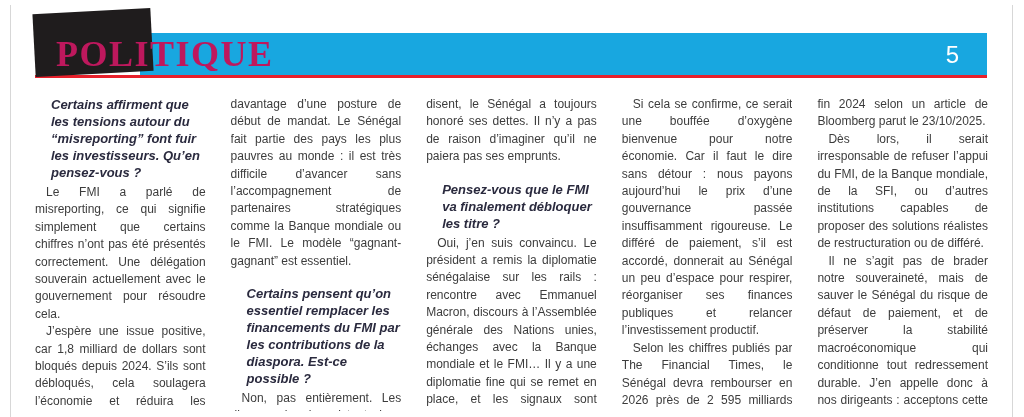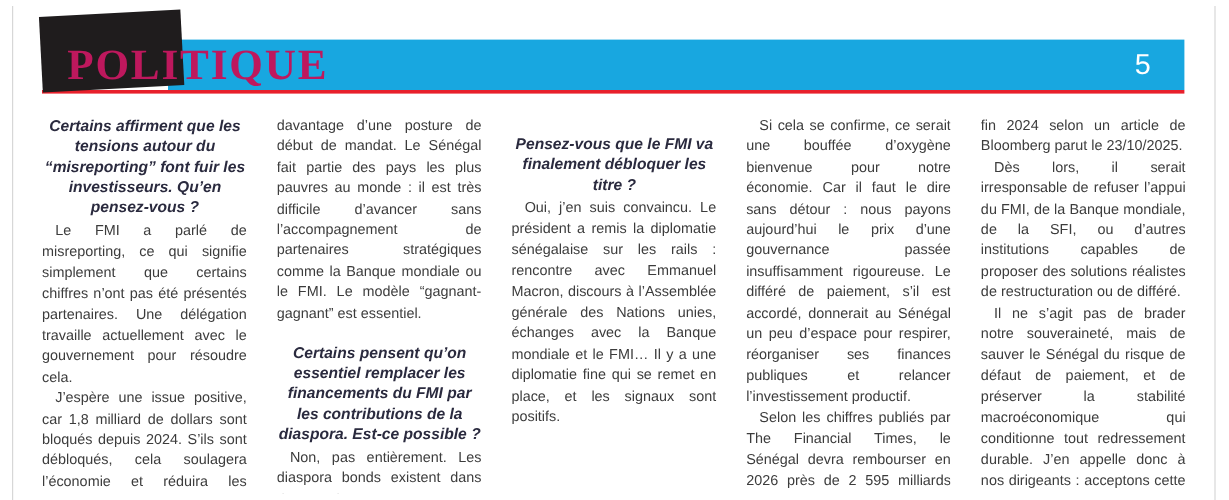--- a/index.html
+++ b/index.html
@@ -34,21 +34,21 @@
   }
 
   .columns{
     position:absolute;left:35px;top:96px;width:953px;height:315px;
     display:grid;grid-template-columns:repeat(5,1fr);column-gap:25px;
     overflow:hidden;
   }
   .col{overflow:hidden;}
   .q{
     font-weight:700;font-style:italic;color:#2a2a3e;
-    font-size:13px;line-height:17px;margin:0 0 3px 1px;text-align:center;
+    font-size:13px;line-height:17px;margin:0 0 3px 16px;text-align:left;
   }
   .q.gap{margin-top:15px;}
   .p{
     color:#3c3c3c;font-size:12px;line-height:17.4px;margin:0;
     text-align:justify;
   }
   .p.indent{text-indent:11px;}
 </style>
 </head>
 <body>
@@ -60,33 +60,34 @@
   <span class="page-num">5</span>
 </div>
 <div class="red-rule"></div>
 <div class="black-box"></div>
 <div class="section-title">POLITIQUE</div>
 
 <div class="columns">
 
   <div class="col">
     <p class="q">Certains affirment que les tensions autour du “misreporting” font fuir les investisseurs. Qu’en pensez-vous ?</p>
-    <p class="p indent">Le FMI a parlé de misreporting, ce qui signifie simplement que certains chiffres n’ont pas été présentés partenaires. Une délégation travaille actuellement avec le gouvernement pour résoudre cela.</p>
+    <p class="p indent">Le FMI a parlé de misreporting, ce qui signifie simplement que certains chiffres n’ont pas été présentés correctement. Une délégation souverain actuellement avec le gouvernement pour résoudre cela.</p>
     <p class="p indent">J’espère une issue positive, car 1,8 milliard de dollars sont bloqués depuis 2024. S’ils sont débloqués, cela soulagera l’économie et réduira les tensions sociales.</p>
 
   </div>
 
   <div class="col">
     <p class="p">davantage d’une posture de début de mandat. Le Sénégal fait partie des pays les plus pauvres au monde : il est très difficile d’avancer sans l’accompagnement de partenaires stratégiques comme la Banque mondiale ou le FMI. Le modèle “gagnant-gagnant” est essentiel.</p>
     <p class="q gap">Certains pensent qu’on essentiel remplacer les financements du FMI par les contributions de la diaspora. Est-ce possible ?</p>
     <p class="p indent">Non, pas entièrement. Les diaspora bonds existent dans de nombreux pays comme l’Inde ou la Turquie, et c’est une bonne idée si c’est bien encadré. Mais cela ne peut pas remplacer le rôle des institutionnels.</p>
 
   </div>
 
   <div class="col">
+    <p class="p">disent, le Sénégal a toujours honoré ses dettes. Il n’y a pas de raison d’imaginer qu’il ne paiera pas ses emprunts.</p>
     <p class="q gap">Pensez-vous que le FMI va finalement débloquer les titre ?</p>
     <p class="p indent">Oui, j’en suis convaincu. Le président a remis la diplomatie sénégalaise sur les rails : rencontre avec Emmanuel Macron, discours à l’Assemblée générale des Nations unies, échanges avec la Banque mondiale et le FMI… Il y a une diplomatie fine qui se remet en place, et les signaux sont positifs.</p>
 
   </div>
 
   <div class="col">
     <p class="p indent">Si cela se confirme, ce serait une bouffée d’oxygène bienvenue pour notre économie. Car il faut le dire sans détour : nous payons aujourd’hui le prix d’une gouvernance passée insuffisamment rigoureuse. Le différé de paiement, s’il est accordé, donnerait au Sénégal un peu d’espace pour respirer, réorganiser ses finances publiques et relancer l’investissement productif.</p>
     <p class="p indent">Selon les chiffres publiés par The Financial Times, le Sénégal devra rembourser en 2026 près de 2 595 milliards FCFA au titre de sa dette extérieure, dont environ 338 milliards FCFA liés aux eurobonds. C’est un montant considérable pour un pays dont la dette publique atteint aujourd’hui près de 132 % du PIB à</p>
   </div>
 

